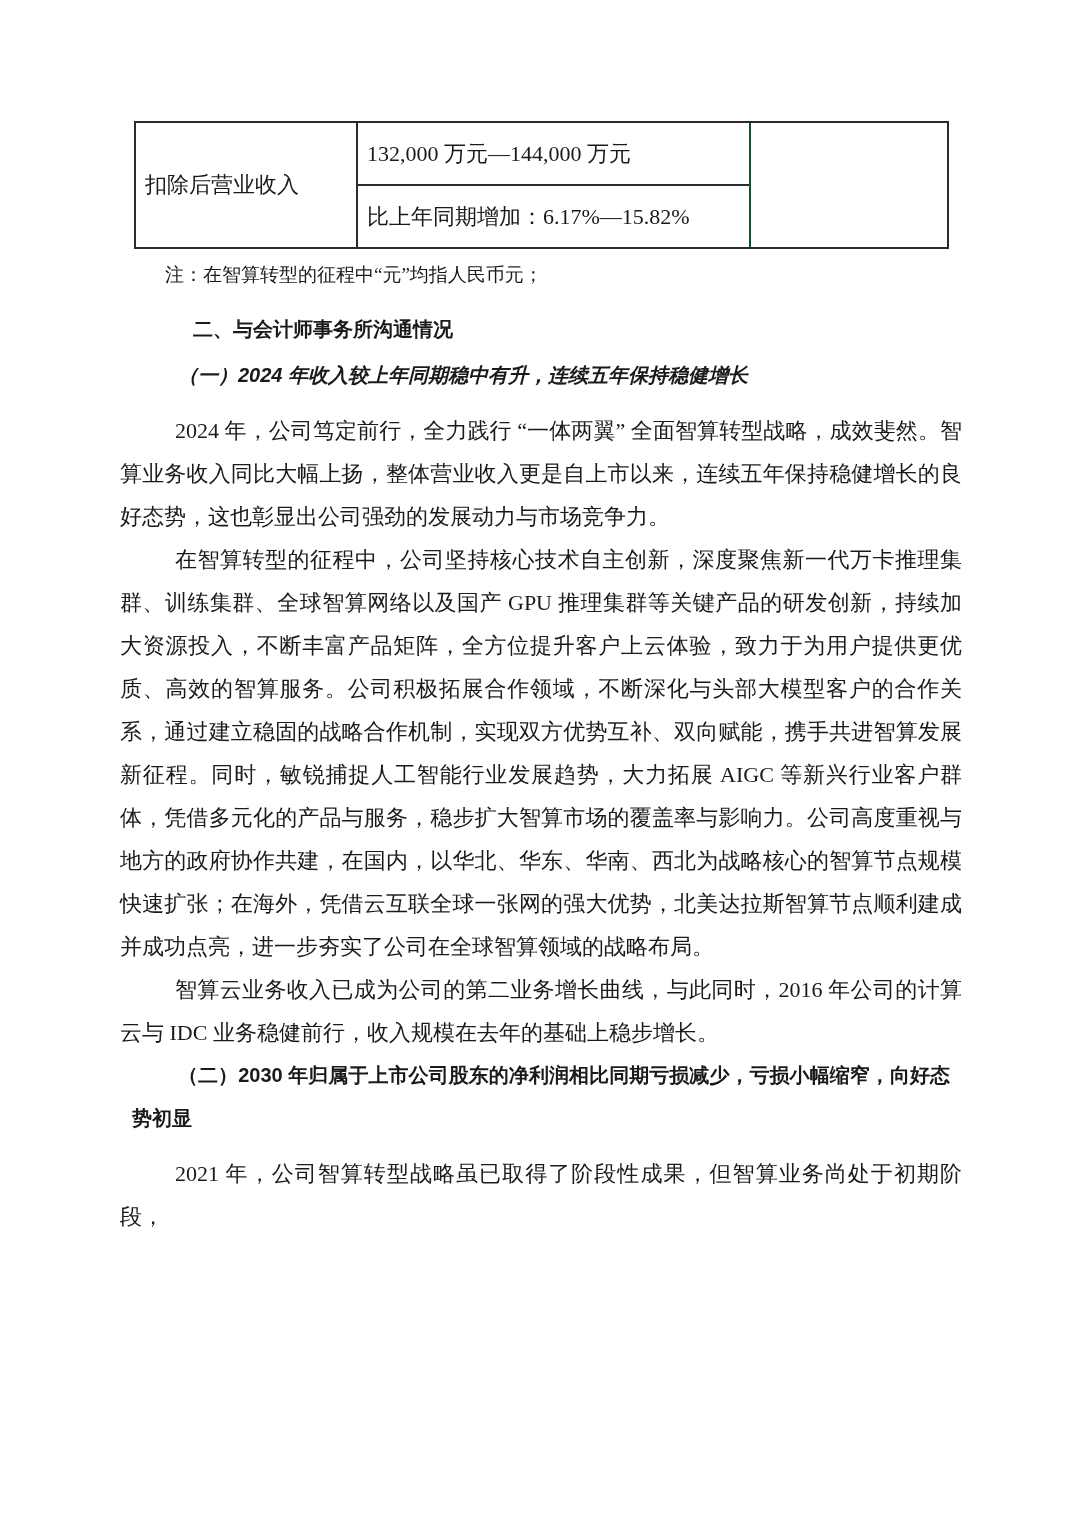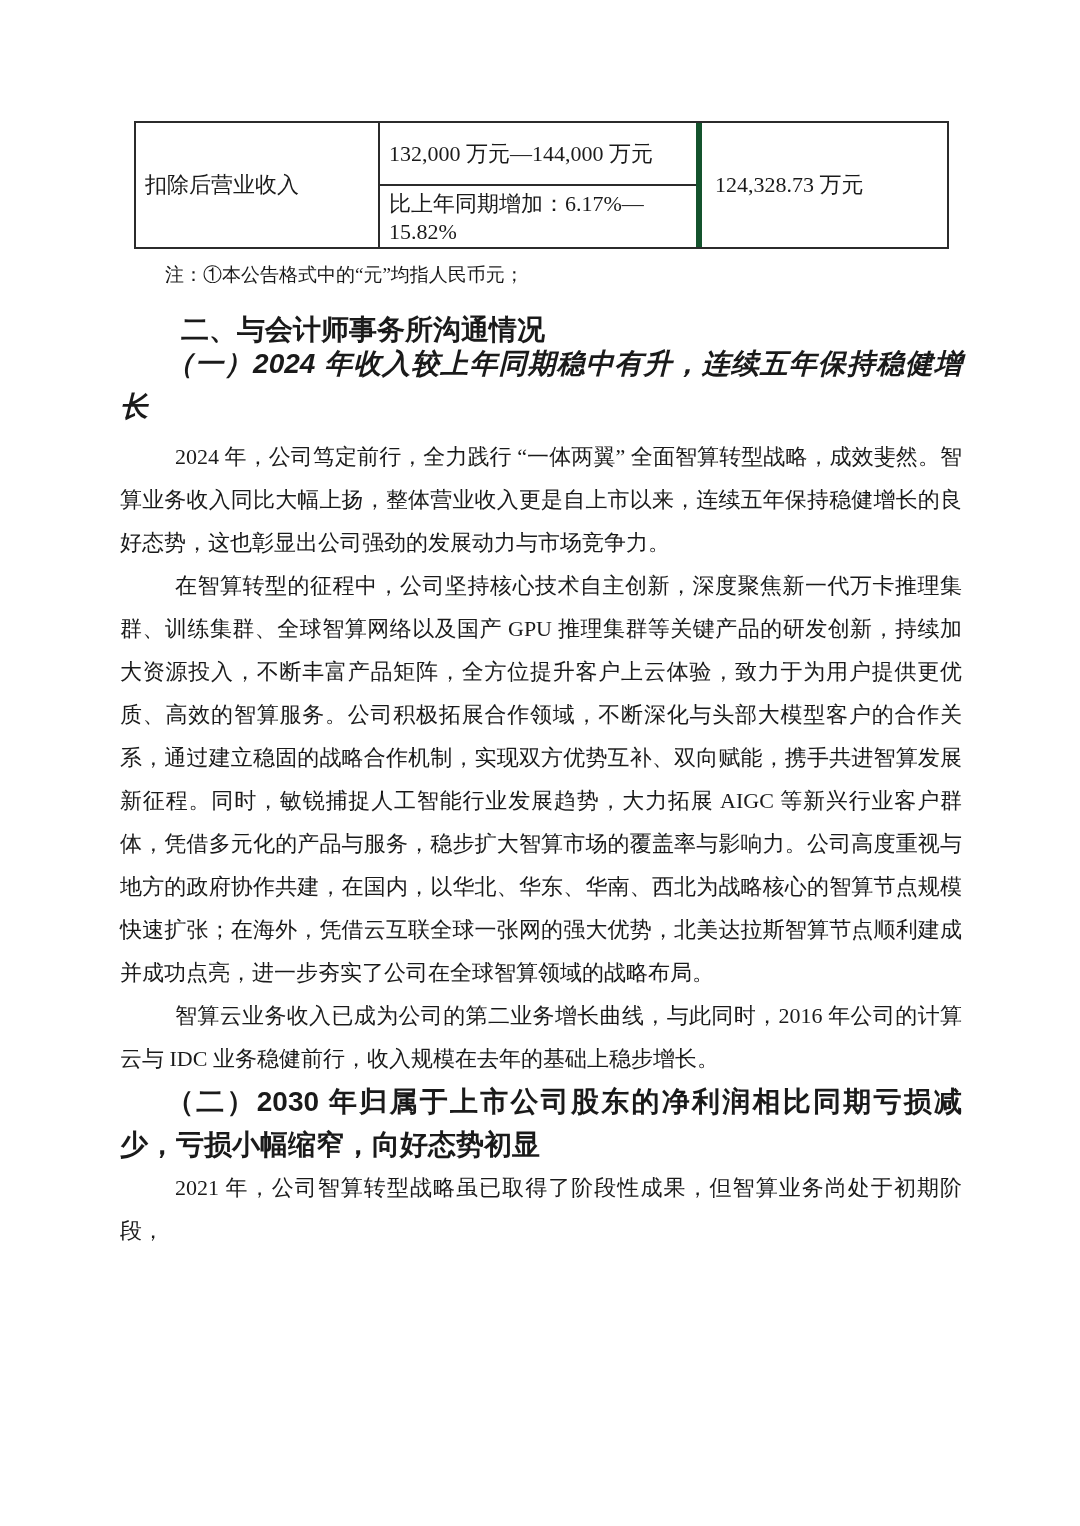--- a/index.html
+++ b/index.html
@@ -26,31 +26,31 @@
   .fin-table {
     margin-left: 14px;
     width: 815px;
     height: 128px;
     box-sizing: border-box;
     display: flex;
     border: 2px solid #2b2b2b;
     font-size: 22px;
   }
   .ft-col1 {
-    width: 244px;
+    width: 222px;
     box-sizing: border-box;
     border-right: 2px solid #2b2b2b;
     display: flex;
     align-items: center;
     padding-left: 9px;
   }
   .ft-col2 {
-    width: 322px;
+    width: 393px;
     box-sizing: border-box;
-    border-right: 6px solid #14532d;
+    border-right: 2px solid #14532d;
     display: flex;
     flex-direction: column;
   }
   .ft-cell {
     flex: 1;
     display: flex;
     align-items: center;
     padding-left: 9px;
     box-sizing: border-box;
   }
@@ -71,23 +71,23 @@
   }
   .note {
     margin: 0;
   }
   .note-1 { padding-left: 45px; }
   .note-2 { padding-left: 23px; }
   
   .h-major, .h-sub {
     font-family: "Liberation Sans", "DejaVu Sans", sans-serif;
     font-weight: bold;
-    font-size: 28px;
+    font-size: 20px;
     line-height: 43px;
-    margin: 0;
+    margin: 12px;
     text-align: justify;
   }
   .h-major { text-indent: 61px; }
   .h-sub   { text-indent: 46px; }
   #section2-heading { margin-top: 12px; }
   #section3-heading { margin-top: 14px; }
   #sub1-heading     { margin-top: -9px; font-style: italic; }
   #sub2-heading     { margin-top: 0; }
   
   .para {
@@ -112,27 +112,24 @@
         <span>扣除后营业收入</span>
       </div>
       <div class="ft-col2">
         <div class="ft-cell ft-cell-top">
           <span>132,000 万元—144,000 万元</span>
         </div>
         <div class="ft-cell">
           <span>比上年同期增加：6.17%—15.82%</span>
         </div>
       </div>
-      <div class="ft-col3">
-        <span>124,328.73 万元</span>
-      </div>
     </div>
 
     <div class="notes">
-      <p class="note note-1">注：①本公告格式中的“元”均指人民币元；</p>
+      <p class="note note-1">注：在智算转型的征程中“元”均指人民币元；</p>
     </div>
 
     <p class="h-major" id="section2-heading">二、与会计师事务所沟通情况</p>
 
 
     <p class="h-sub" id="sub1-heading">（一）2024 年收入较上年同期稳中有升，连续五年保持稳健增长</p>
     <p class="para" id="sub1-paragraph-1">2024 年，公司笃定前行，全力践行 “一体两翼” 全面智算转型战略，成效斐然。智算业务收入同比大幅上扬，整体营业收入更是自上市以来，连续五年保持稳健增长的良好态势，这也彰显出公司强劲的发展动力与市场竞争力。</p>
     <p class="para" id="sub1-paragraph-2">在智算转型的征程中，公司坚持核心技术自主创新，深度聚焦新一代万卡推理集群、训练集群、全球智算网络以及国产 GPU 推理集群等关键产品的研发创新，持续加大资源投入，不断丰富产品矩阵，全方位提升客户上云体验，致力于为用户提供更优质、高效的智算服务。公司积极拓展合作领域，不断深化与头部大模型客户的合作关系，通过建立稳固的战略合作机制，实现双方优势互补、双向赋能，携手共进智算发展新征程。同时，敏锐捕捉人工智能行业发展趋势，大力拓展 AIGC 等新兴行业客户群体，凭借多元化的产品与服务，稳步扩大智算市场的覆盖率与影响力。公司高度重视与地方的政府协作共建，在国内，以华北、华东、华南、西北为战略核心的智算节点规模快速扩张；在海外，凭借云互联全球一张网的强大优势，北美达拉斯智算节点顺利建成并成功点亮，进一步夯实了公司在全球智算领域的战略布局。</p>
     <p class="para" id="sub1-paragraph-3">智算云业务收入已成为公司的第二业务增长曲线，与此同时，2016 年公司的计算云与 IDC 业务稳健前行，收入规模在去年的基础上稳步增长。</p>
 

